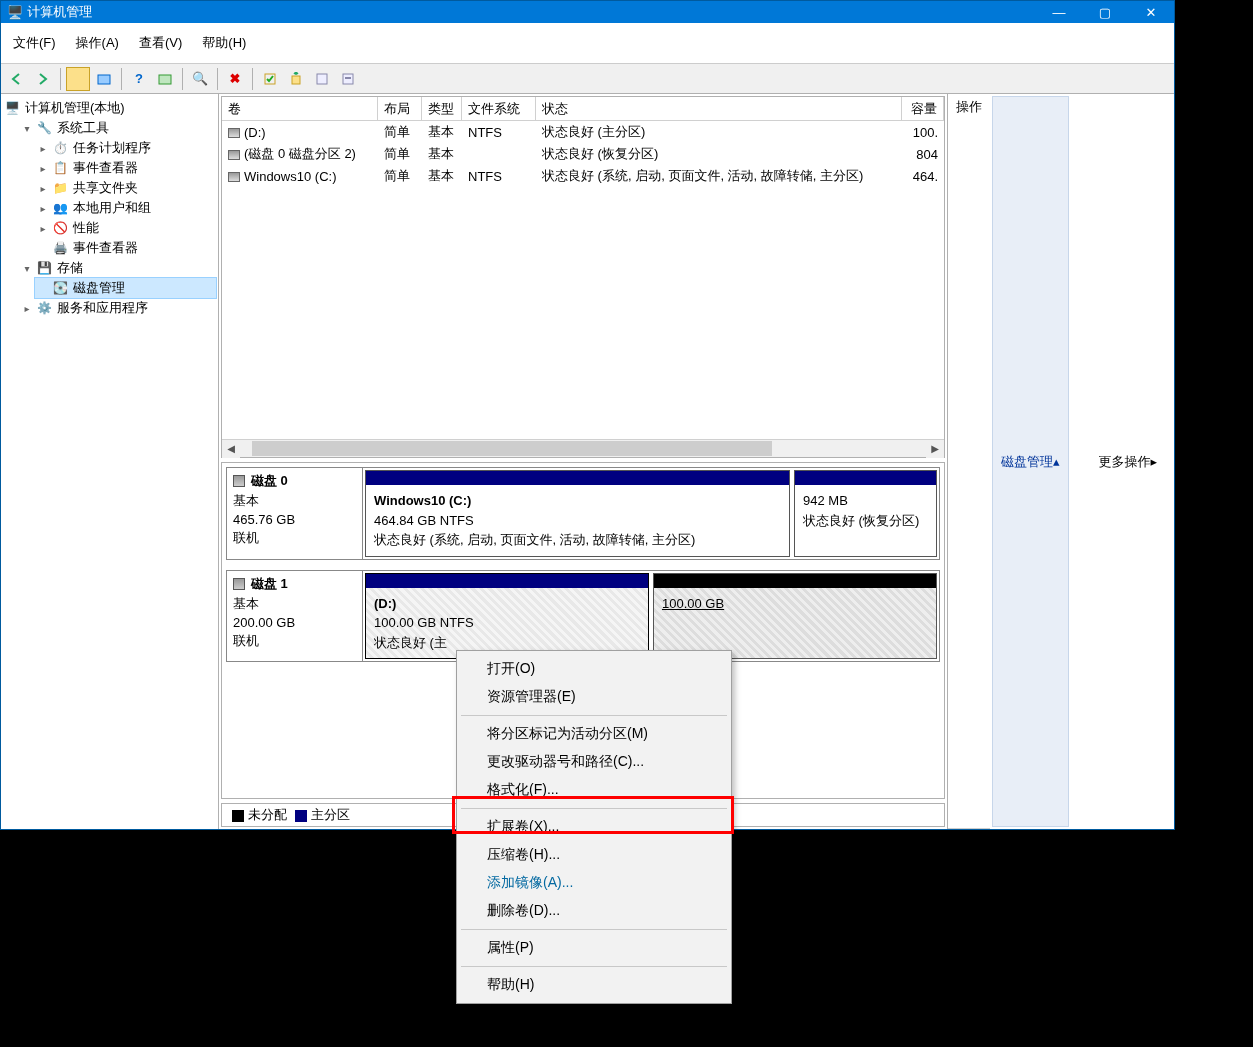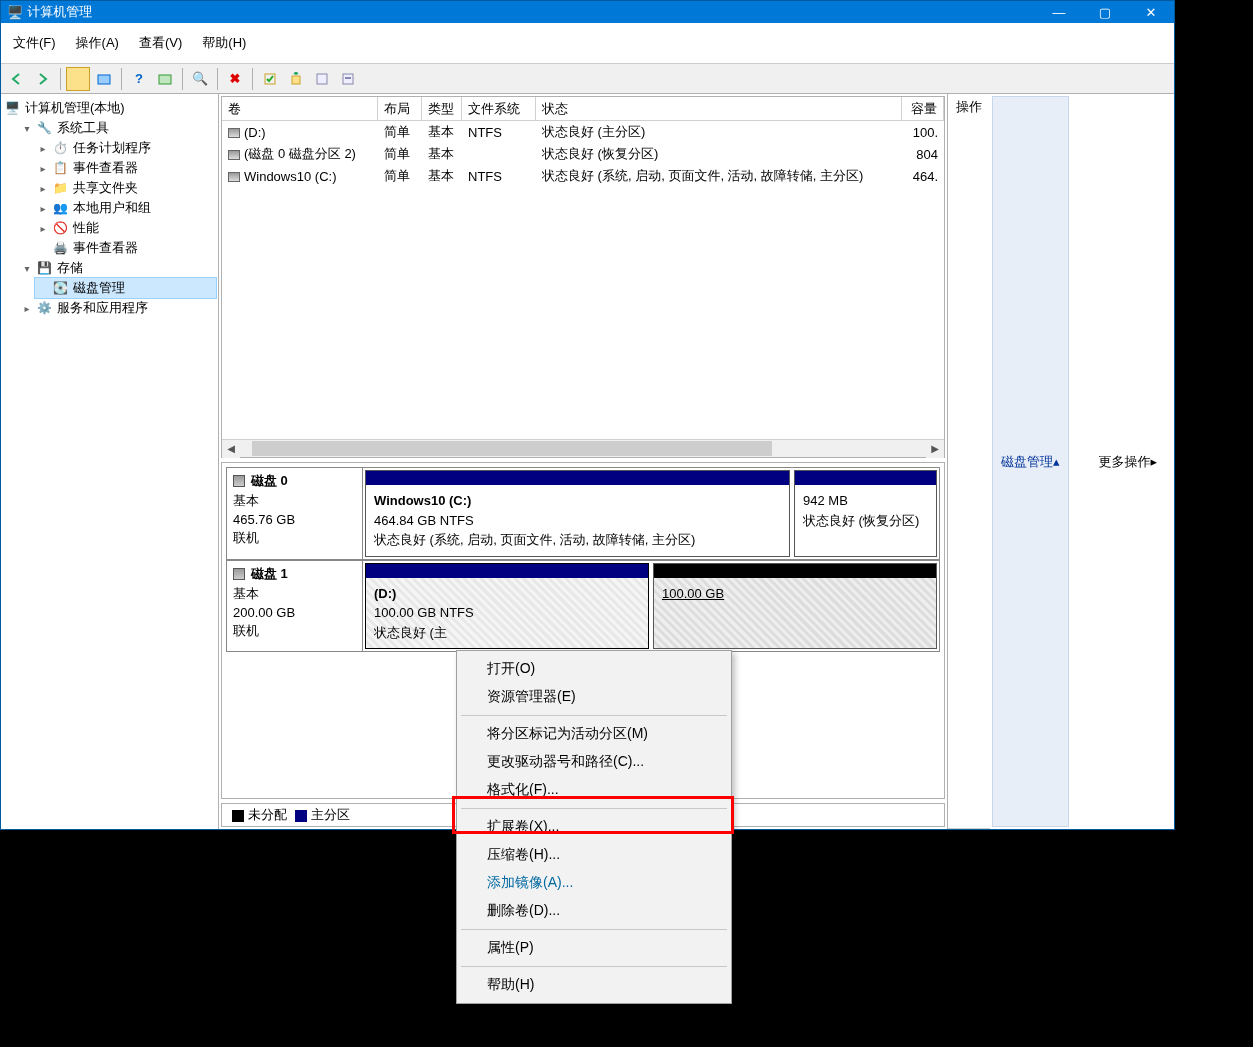--- a/index.html
+++ b/index.html
@@ -43,21 +43,21 @@
 .volTable .hscroll .arrow { width: 18px; height: 18px; display: flex; align-items: center; justify-content: center; background: #f0f0f0; color: #555; font-size: 10px; }
 .volTable .hscroll .thumb { position: absolute; left: 30px; width: 520px; top: 1px; bottom: 1px; background: #cdcdcd; }
 
 .col-vol { width: 156px; }
 .col-layout { width: 44px; }
 .col-type { width: 40px; }
 .col-fs { width: 74px; }
 .col-status { flex: 1; }
 .col-cap { width: 42px; text-align: right; }
 
-.diskArea { flex: 1; margin: 2px; border: 1px solid #b0b0b0; overflow: auto; padding: 4px; display: flex; flex-direction: column; background: #fff; }
+.diskArea { flex: 1; margin: 2px; border: 1px solid #b0b0b0; overflow: auto; padding: 4px; display: flex; flex-direction: column; gap: 10px; background: #fff; }
 .diskRow { display: flex; border: 1px solid #888; background: #fff; }
 .diskInfo { width: 136px; border-right: 1px solid #888; padding: 4px 8px 4px 6px; display: flex; flex-direction: column; gap: 2px; font-size: 13px; }
 .diskInfo .title { font-weight: bold; display: flex; align-items: center; gap: 6px; }
 .diskInfo .title .dicon { width: 12px; height: 12px; background: linear-gradient(#999,#ccc); border: 1px solid #555; }
 .partitions { flex: 1; display: flex; gap: 4px; padding: 2px; }
 .part { border: 1px solid #555; display: flex; flex-direction: column; }
 .part .bar { height: 14px; }
 .part .body { flex: 1; padding: 6px 8px; font-size: 13px; line-height: 1.5; }
 .part .body .pn { font-weight: bold; }
 .bar-navy { background: #000080; }

